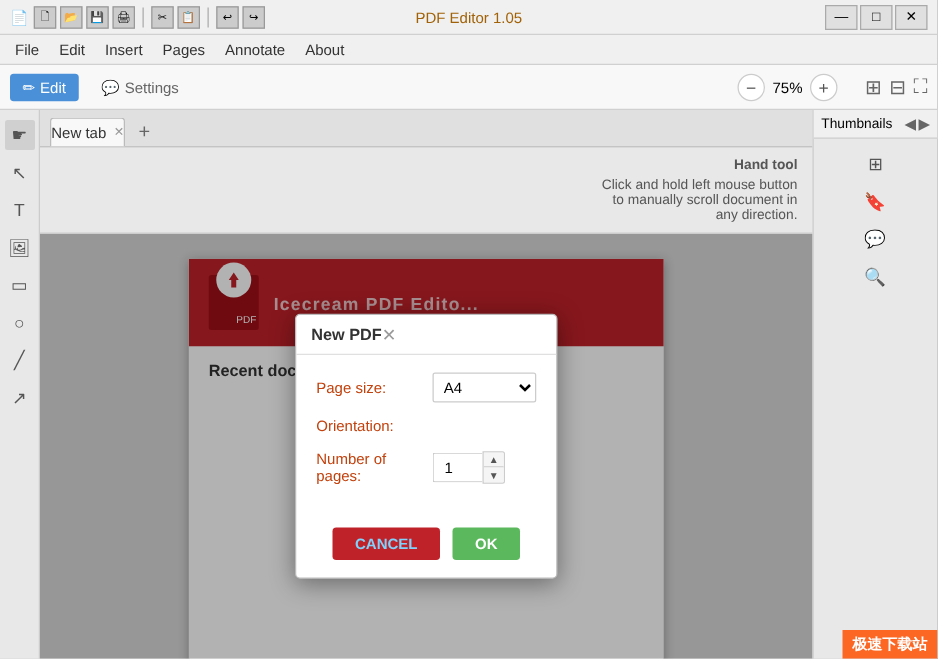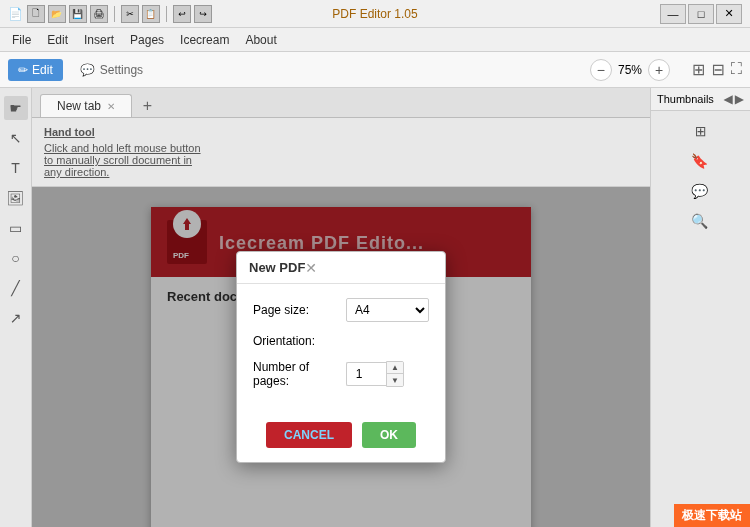--- a/index.html
+++ b/index.html
@@ -190,21 +190,21 @@
       height: 30px;
       display: flex;
       align-items: flex-end;
       padding-left: 8px;
       border-bottom: 1px solid #bbb;
     }
     .tab {
       display: flex;
       align-items: center;
       gap: 4px;
-      padding: 4px 16px;
+      padding: 4px 0;
       background: #f8f8f8;
       border: 1px solid #bbb;
       border-bottom: none;
       border-radius: 3px 3px 0 0;
       font-size: 12px;
       cursor: pointer;
       color: #333;
     }
     .tab-close {
       font-size: 10px;
@@ -223,23 +223,22 @@
       font-size: 16px;
       margin-left: 4px;
     }
 
     
     .tool-info {
       background: #e8e8e8;
       padding: 8px 12px;
       font-size: 11px;
       color: #555;
-      text-align: left;
+      text-align: right;
       border-bottom: 1px solid #ccc;
-      text-decoration: underline;
     }
 
     
     .pdf-area {
       flex: 1;
       overflow: hidden;
       position: relative;
       background: #d8d8d8;
     }
     .pdf-page {
@@ -391,21 +390,21 @@
       padding: 14px 16px;
     }
     .form-row {
       display: flex;
       align-items: center;
       margin-bottom: 12px;
       gap: 8px;
     }
     .form-label {
       font-size: 12px;
-      color: #000000;
+      color: #c2410c;
       width: 85px;
       flex-shrink: 0;
     }
     .form-select {
       flex: 1;
       height: 24px;
       border: 1px solid #ccc;
       border-radius: 2px;
       font-size: 12px;
       padding: 0 4px;
@@ -515,21 +514,21 @@
     <div class="title-ctrl">□</div>
     <div class="title-ctrl">✕</div>
   </div>
 </div>
 
 <div class="menu-bar">
   <span class="menu-item">File</span>
   <span class="menu-item">Edit</span>
   <span class="menu-item">Insert</span>
   <span class="menu-item">Pages</span>
-  <span class="menu-item">Icecream</span>
+  <span class="menu-item">Annotate</span>
   <span class="menu-item">About</span>
 </div>
 
 <div class="edit-toolbar">
   <button class="edit-btn">
     <span>✏</span>
     <span>Edit</span>
   </button>
   <button class="annotate-btn">
     <span>💬</span>
@@ -578,24 +577,24 @@
     <div class="pdf-area">
 
       <div class="pdf-page">
         <div class="pdf-header">
           <div class="pdf-logo">
             <div class="pdf-logo-icon">
               <svg width="20" height="20" viewBox="0 0 20 20">
                 <path d="M6 10 L10 4 L14 10 L12 10 L12 16 L8 16 L8 10 Z" fill="#c0222a"></path>
               </svg>
             </div>
-            <span style="position:absolute; bottom:4px; left:6px; font-size:8px; font-weight:bold; color:white;">PDF</span>
+            <span style="position:absolute; bottom:4px; left:22px; font-size:8px; font-weight:normal; color:white;">PDF</span>
           </div>
           <div class="pdf-title-area">
-            <span style="font-size:18px; font-weight:bold; color:white; opacity:0.85;">Icecream PDF Edito...</span>
+            <span style="font-size:14px; font-weight:bold; color:white; opacity:0.85;">Icecream PDF Edito...</span>
           </div>
         </div>
         <div class="pdf-content">
           <div class="recent-docs-title">Recent docume...</div>
         </div>
       </div>
 
       <div class="modal-backdrop"></div>
 
       <div class="modal">

